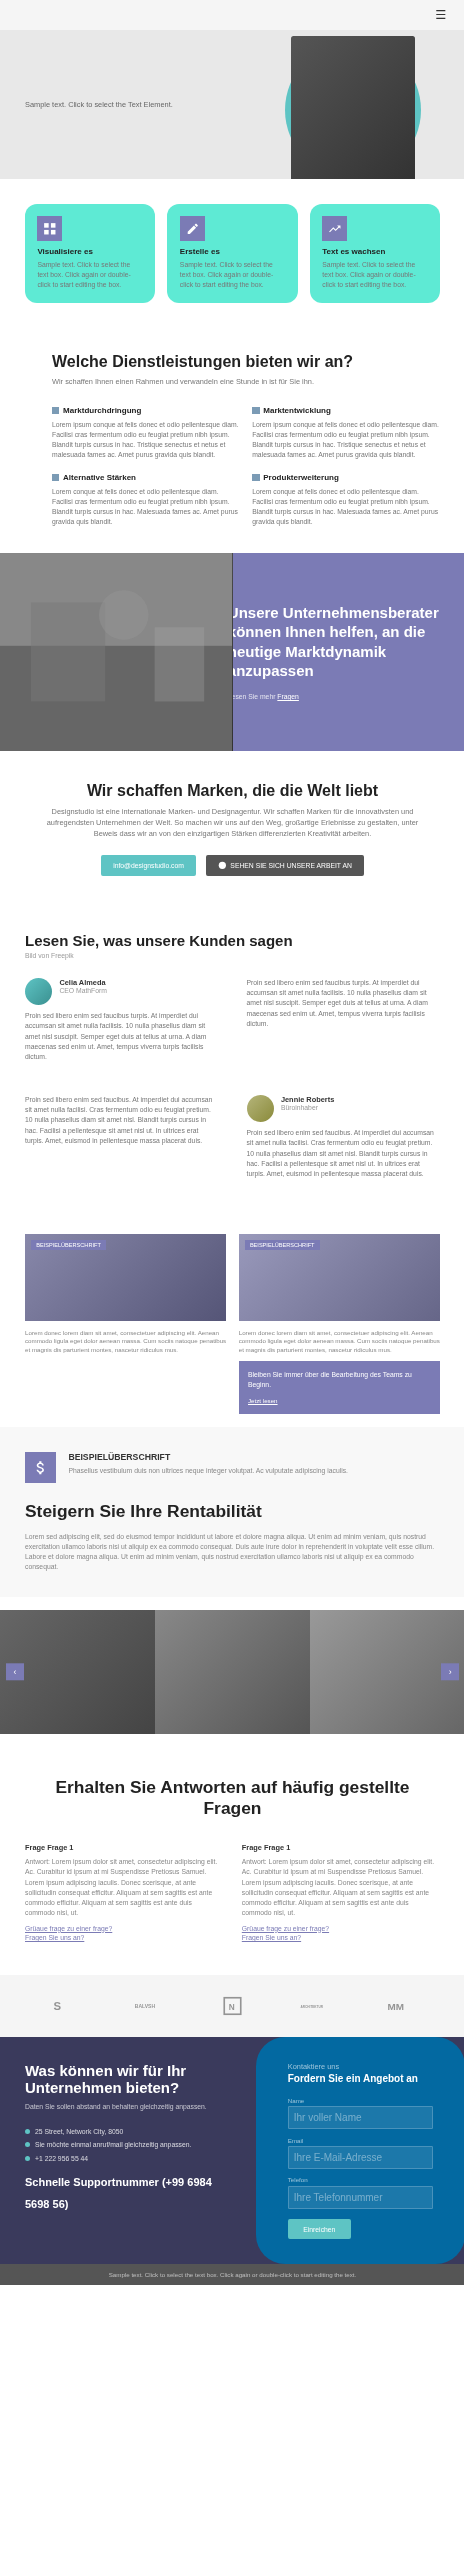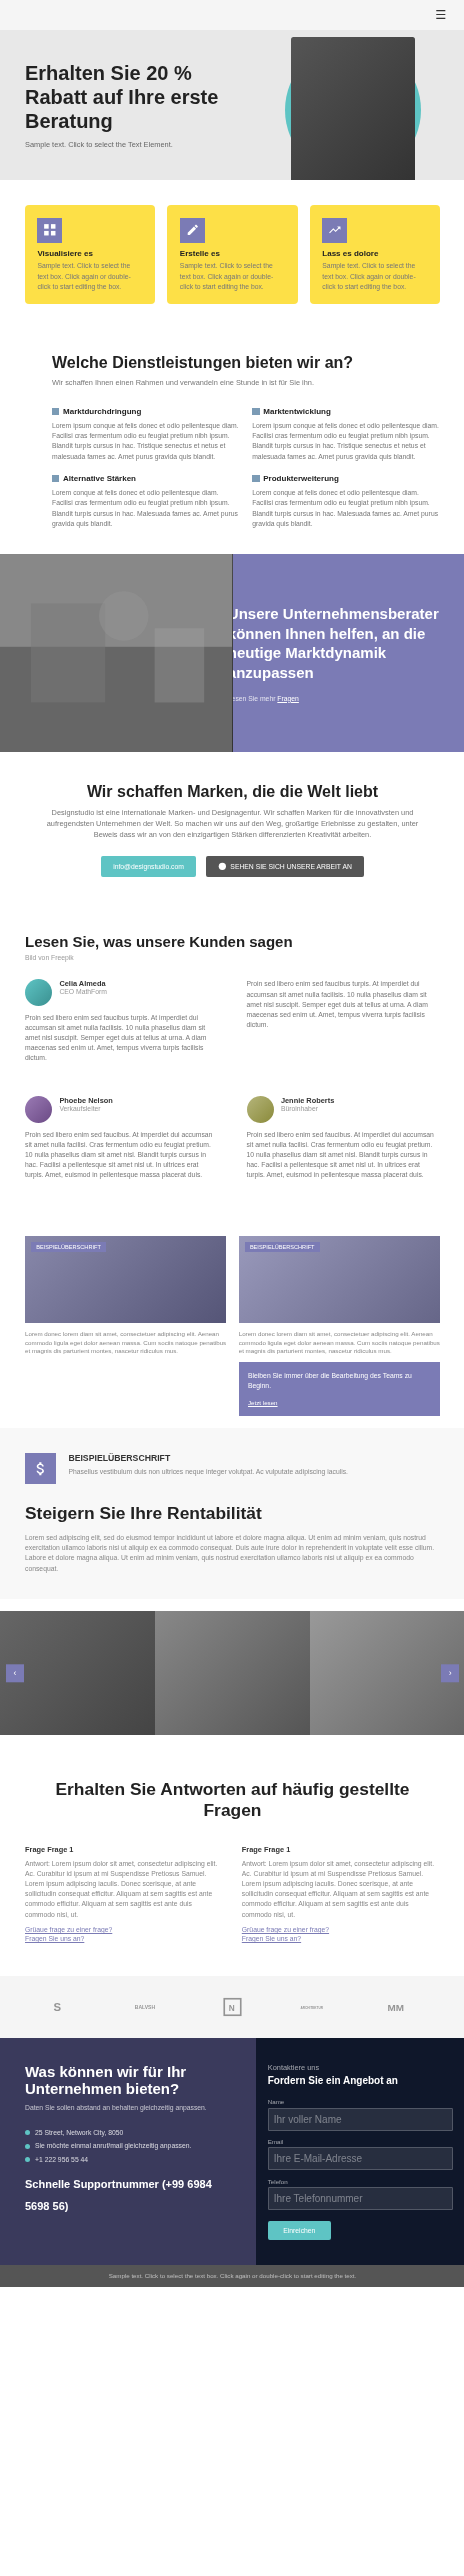--- a/index.html
+++ b/index.html
@@ -14,21 +14,21 @@
     .hero-text { width: 55%; z-index: 2; }
     .hero-text h1 { font-size: 20px; font-weight: 700; color: #222; line-height: 1.2; margin-bottom: 7.4px; }
     .hero-text p { font-size: 7.4px; color: #666; }
     .hero-image { position: absolute; right: 18.6px; top: 0; bottom: 0; width: 174px; display: flex; align-items: flex-end; justify-content: center; }
     .hero-circle { width: 136px; height: 136px; background: #5ec4c4; border-radius: 50%; position: absolute; right: 25px; top: 12.4px; z-index: 0; }
     .hero-person { width: 124px; height: 143px; background: #888; position: absolute; right: 31px; bottom: 0; z-index: 1; border-radius: 2.5px 2.5px 0 0; overflow: hidden; }
     .hero-person-inner { width: 100%; height: 100%; background: linear-gradient(135deg, #555 0%, #333 100%); }
 
     
     .features { background: #fff; padding: 25px 25px; display: flex; gap: 12.4px; }
-    .feature-card { flex: 1; padding: 12.4px; background: #fde047; border-radius: 4px; }
+    .feature-card { flex: 1; padding: 12.4px; background: #5eead4; border-radius: 12px; }
     .feature-icon { width: 25px; height: 25px; background: #7b7bb5; margin-bottom: 6.2px; display: flex; align-items: center; justify-content: center; }
     .feature-icon svg { fill: white; width: 13.6px; height: 13.6px; }
     .feature-card h3 { font-size: 8px; font-weight: 700; color: #222; margin-bottom: 3.7px; }
     .feature-card p { font-size: 6.8px; color: #777; line-height: 1.5; }
 
     
     .services { padding: 25px 25px; margin-left: 27px; }
     .services h2 { font-size: 16px; font-weight: 700; color: #222; margin-bottom: 5px; }
     .services-subtitle { font-size: 7.4px; color: #777; margin-bottom: 18.6px; line-height: 1.5; }
     .services-grid { display: grid; grid-template-columns: 1fr 1fr; gap: 12.4px; }
@@ -114,42 +114,41 @@
 
     
     .bottom { background: #3a3a5c; display: flex; }
     .bottom-left { width: 55%; padding: 25px; color: #fff; }
     .bottom-left h2 { font-size: 15px; font-weight: 700; margin-bottom: 6.2px; }
     .bottom-left p { font-size: 6.8px; color: rgba(255,255,255,0.7); margin-bottom: 12.4px; line-height: 1.5; }
     .bottom-contacts { font-size: 6.8px; color: rgba(255,255,255,0.8); line-height: 2; }
     .bottom-contacts .item { display: flex; gap: 5px; align-items: center; }
     .bottom-contacts .dot { width: 5px; height: 5px; background: #5ec4c4; border-radius: 50%; flex-shrink: 0; }
     .bottom-contacts .phone { font-size: 11px; font-weight: 700; color: #fff; margin-top: 6.2px; }
-    .bottom-right { width: 45%; background: #0f172a; padding: 25px 12px; }
+    .bottom-right { width: 45%; background: #0369a1; padding: 25px 32px; border-radius: 29px; }
     .bottom-right h3 { font-size: 10px; font-weight: 700; color: #fff; margin-bottom: 12.4px; }
     .form-group { margin-bottom: 7.4px; }
     .form-group label { font-size: 6.2px; color: rgba(255,255,255,0.6); display: block; margin-bottom: 2.5px; }
     .form-group input { width: 100%; padding: 5px; background: rgba(255,255,255,0.1); border: 0.6px solid rgba(255,255,255,0.2); color: #fff; font-size: 10px; border-radius: 1.2px; }
     .form-group input::placeholder { color: rgba(255,255,255,0.4); }
     .btn-submit { background: #5ec4c4; color: #fff; border: none; padding: 6.2px 15.5px; font-size: 6.8px; cursor: pointer; border-radius: 1.9px; margin-top: 3.1px; }
 
     
     .footer { background: #555; padding: 6.2px 25px; }
     .footer p { font-size: 6.2px; color: rgba(255,255,255,0.6); text-align: center; line-height: 1.5; }
   </style>
 </head>
 <body>
 
 <nav class="nav">
   <span class="nav-hamburger">☰</span>
 </nav>
 
 <section class="hero">
   <div class="hero-text">
-    <h1>Erhalten Sie 20 % Rabatt auf Ihre erste Beratung</h1>
     <p>Sample text. Click to select the Text Element.</p>
   </div>
   <div class="hero-image">
     <div class="hero-circle"></div>
     <div class="hero-person">
       <div class="hero-person-inner"></div>
     </div>
   </div>
 </section>
 
@@ -174,21 +173,21 @@
     </div>
     <h3>Erstelle es</h3>
     <p>Sample text. Click to select the text box. Click again or double-click to start editing the box.</p>
   </div>
   <div class="feature-card">
     <div class="feature-icon">
       <svg viewBox="0 0 24 24">
           <path d="M16 6l2.29 2.29-4.88 4.88-4-4L2 16.59 3.41 18l6-6 4 4 6.3-6.29L22 12V6z"></path>
         </svg>
     </div>
-    <h3>Lass es dolore</h3>
+    <h3>Text es wachsen</h3>
     <p>Sample text. Click to select the text box. Click again or double-click to start editing the box.</p>
   </div>
 </section>
 
 <section class="services">
   <h2>Welche Dienstleistungen bieten wir an?</h2>
   <p class="services-subtitle">Wir schaffen Ihnen einen Rahmen und verwandeln eine Stunde in ist für Sie ihn.</p>
   <div class="services-grid">
     <div class="service-item">
       <h4>Marktdurchdringung</h4>
@@ -261,29 +260,20 @@
         </div>
       </div>
       <p class="text">Proin sed libero enim sed faucibus turpis. At imperdiet dui accumsan sit amet nulla facilisis. 10 nulla phasellus diam sit amet nisl suscipit. Semper eget duis at tellus at urna. A diam maecenas sed enim ut. Amet, tempus viverra turpis facilisis dictum.</p>
     </div>
 
     <div class="testimonial-card">
       <p class="text">Proin sed libero enim sed faucibus turpis. At imperdiet dui accumsan sit amet nulla facilisis. 10 nulla phasellus diam sit amet nisl suscipit. Semper eget duis at tellus at urna. A diam maecenas sed enim ut. Amet, tempus viverra turpis facilisis dictum.</p>
     </div>
 
     <div class="testimonial-card">
-      <div class="tcard-header">
-        <div class="avatar">
-            <div class="avatar-inner avatar-purple"></div>
-          </div>
-        <div>
-          <div class="name">Phoebe Nelson</div>
-          <div class="role">Verkaufsleiter</div>
-        </div>
-      </div>
       <p class="text">Proin sed libero enim sed faucibus. At imperdiet dui accumsan sit amet nulla facilisi. Cras fermentum odio eu feugiat pretium. 10 nulla phasellus diam sit amet nisl. Blandit turpis cursus in hac. Facilisi a pellentesque sit amet nisl ut. In ultrices erat turpis. Amet, euismod in pellentesque massa placerat duis.</p>
     </div>
 
     <div class="testimonial-card">
       <div class="tcard-header">
         <div class="avatar">
             <div class="avatar-inner avatar-olive"></div>
           </div>
         <div>
           <div class="name">Jennie Roberts</div>

